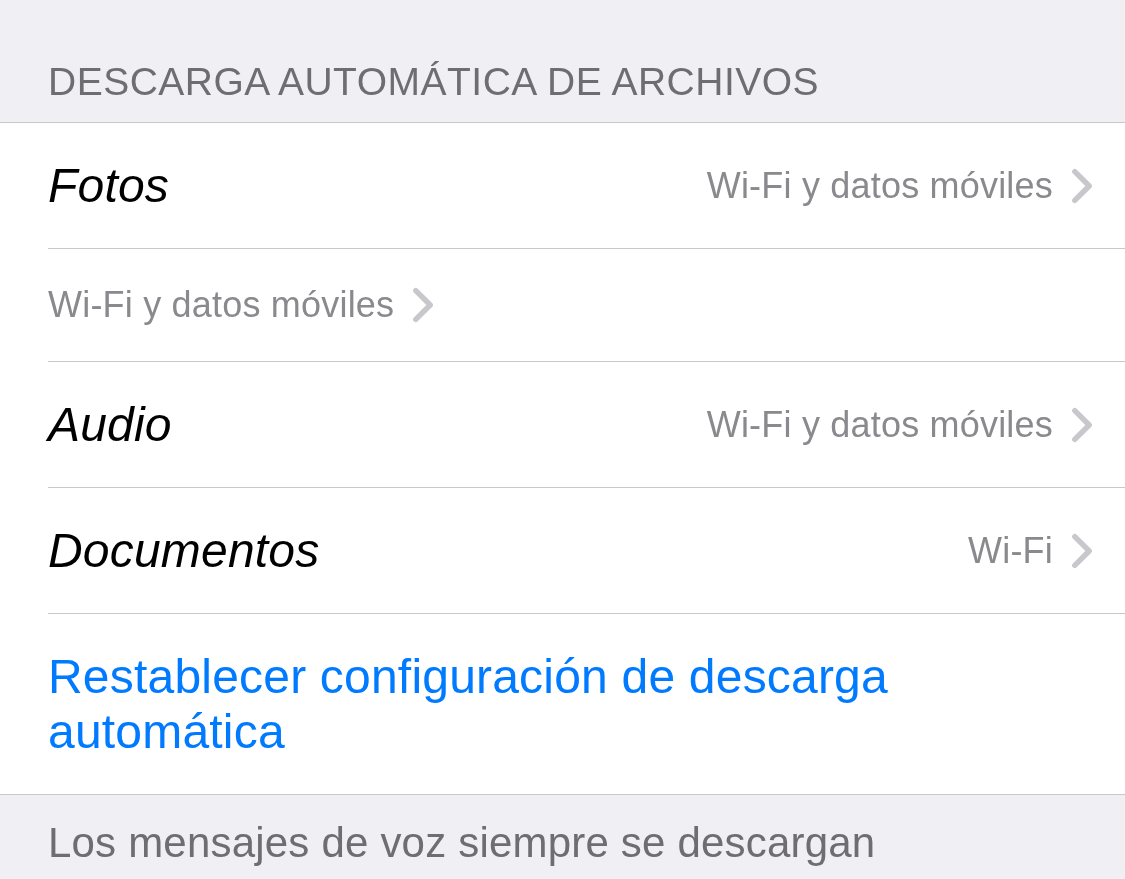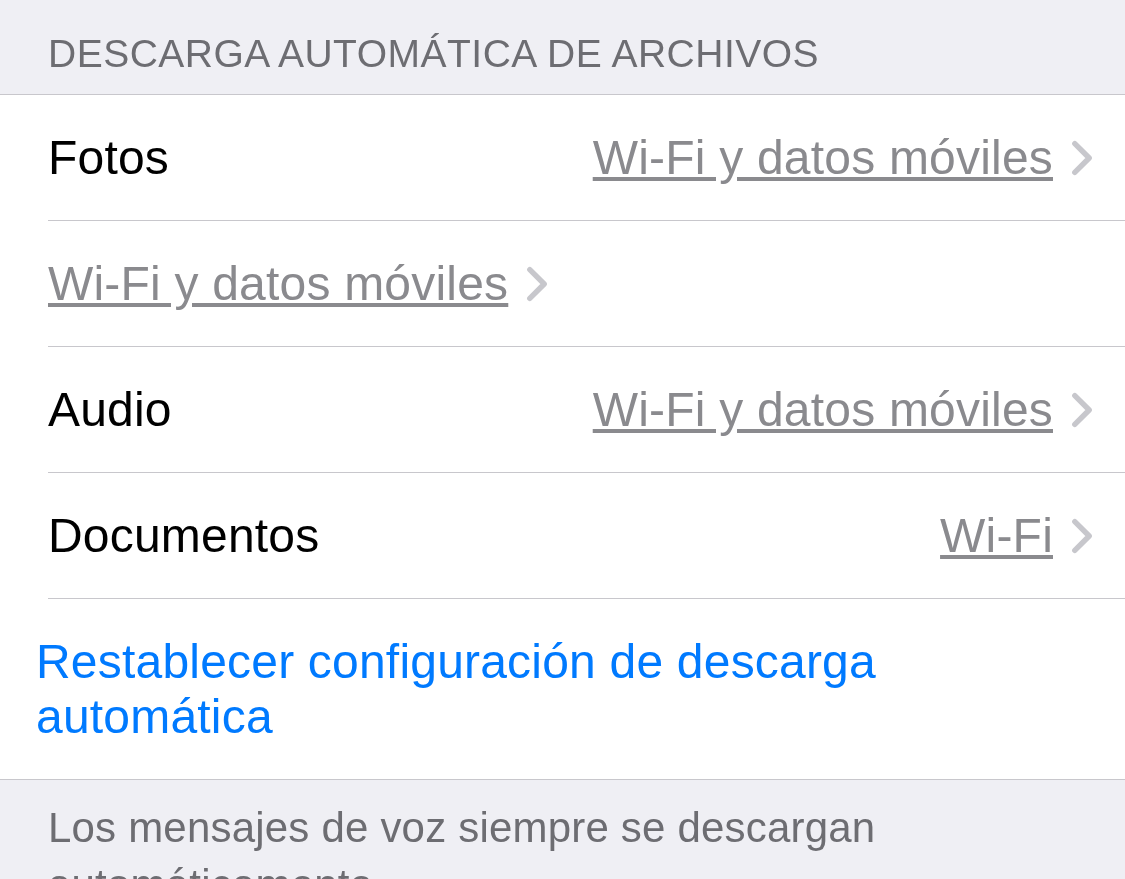--- a/index.html
+++ b/index.html
@@ -9,21 +9,21 @@
     }
     body {
       font-family: -apple-system, BlinkMacSystemFont, "Helvetica Neue", Helvetica, Arial, sans-serif;
       background: #efeff4;
       width: 1125px;
       height: 879px;
       overflow: hidden;
       -webkit-font-smoothing: antialiased;
     }
     .section-header {
-      padding: 32px 48px 18px 48px;
+      padding: 60px 48px 18px 48px;
       font-size: 39px;
       color: #6d6d72;
       letter-spacing: 0.5px;
       text-transform: uppercase;
     }
     .list {
       background: #fff;
       border-top: 1px solid #c8c7cc;
       border-bottom: 1px solid #c8c7cc;
     }
@@ -35,41 +35,41 @@
       border-bottom: 1px solid #c8c7cc;
     }
     .list-row:last-child {
       border-bottom: none;
     }
     .row-label {
       flex: 1;
       font-size: 48px;
       color: #000;
       letter-spacing: 0.2px;
+      font-style: italic;
     }
     .row-value {
-      font-size: 48px;
+      font-size: 36px;
       color: #8a8a8e;
       margin-right: 18px;
       letter-spacing: 0.2px;
-      text-decoration: underline;
     }
     .chevron {
       width: 22px;
       height: 36px;
       flex-shrink: 0;
     }
     .chevron svg {
       display: block;
     }
     .action-row {
       display: flex;
       align-items: center;
       padding: 35px 32px 35px 0;
-      margin-left: 36px;
+      margin-left: 48px;
     }
     .action-label {
       font-size: 48px;
       color: #007aff;
       letter-spacing: 0.2px;
     }
     .section-footer {
       padding: 20px 48px 18px 48px;
       font-size: 42px;
       color: #6d6d72;

